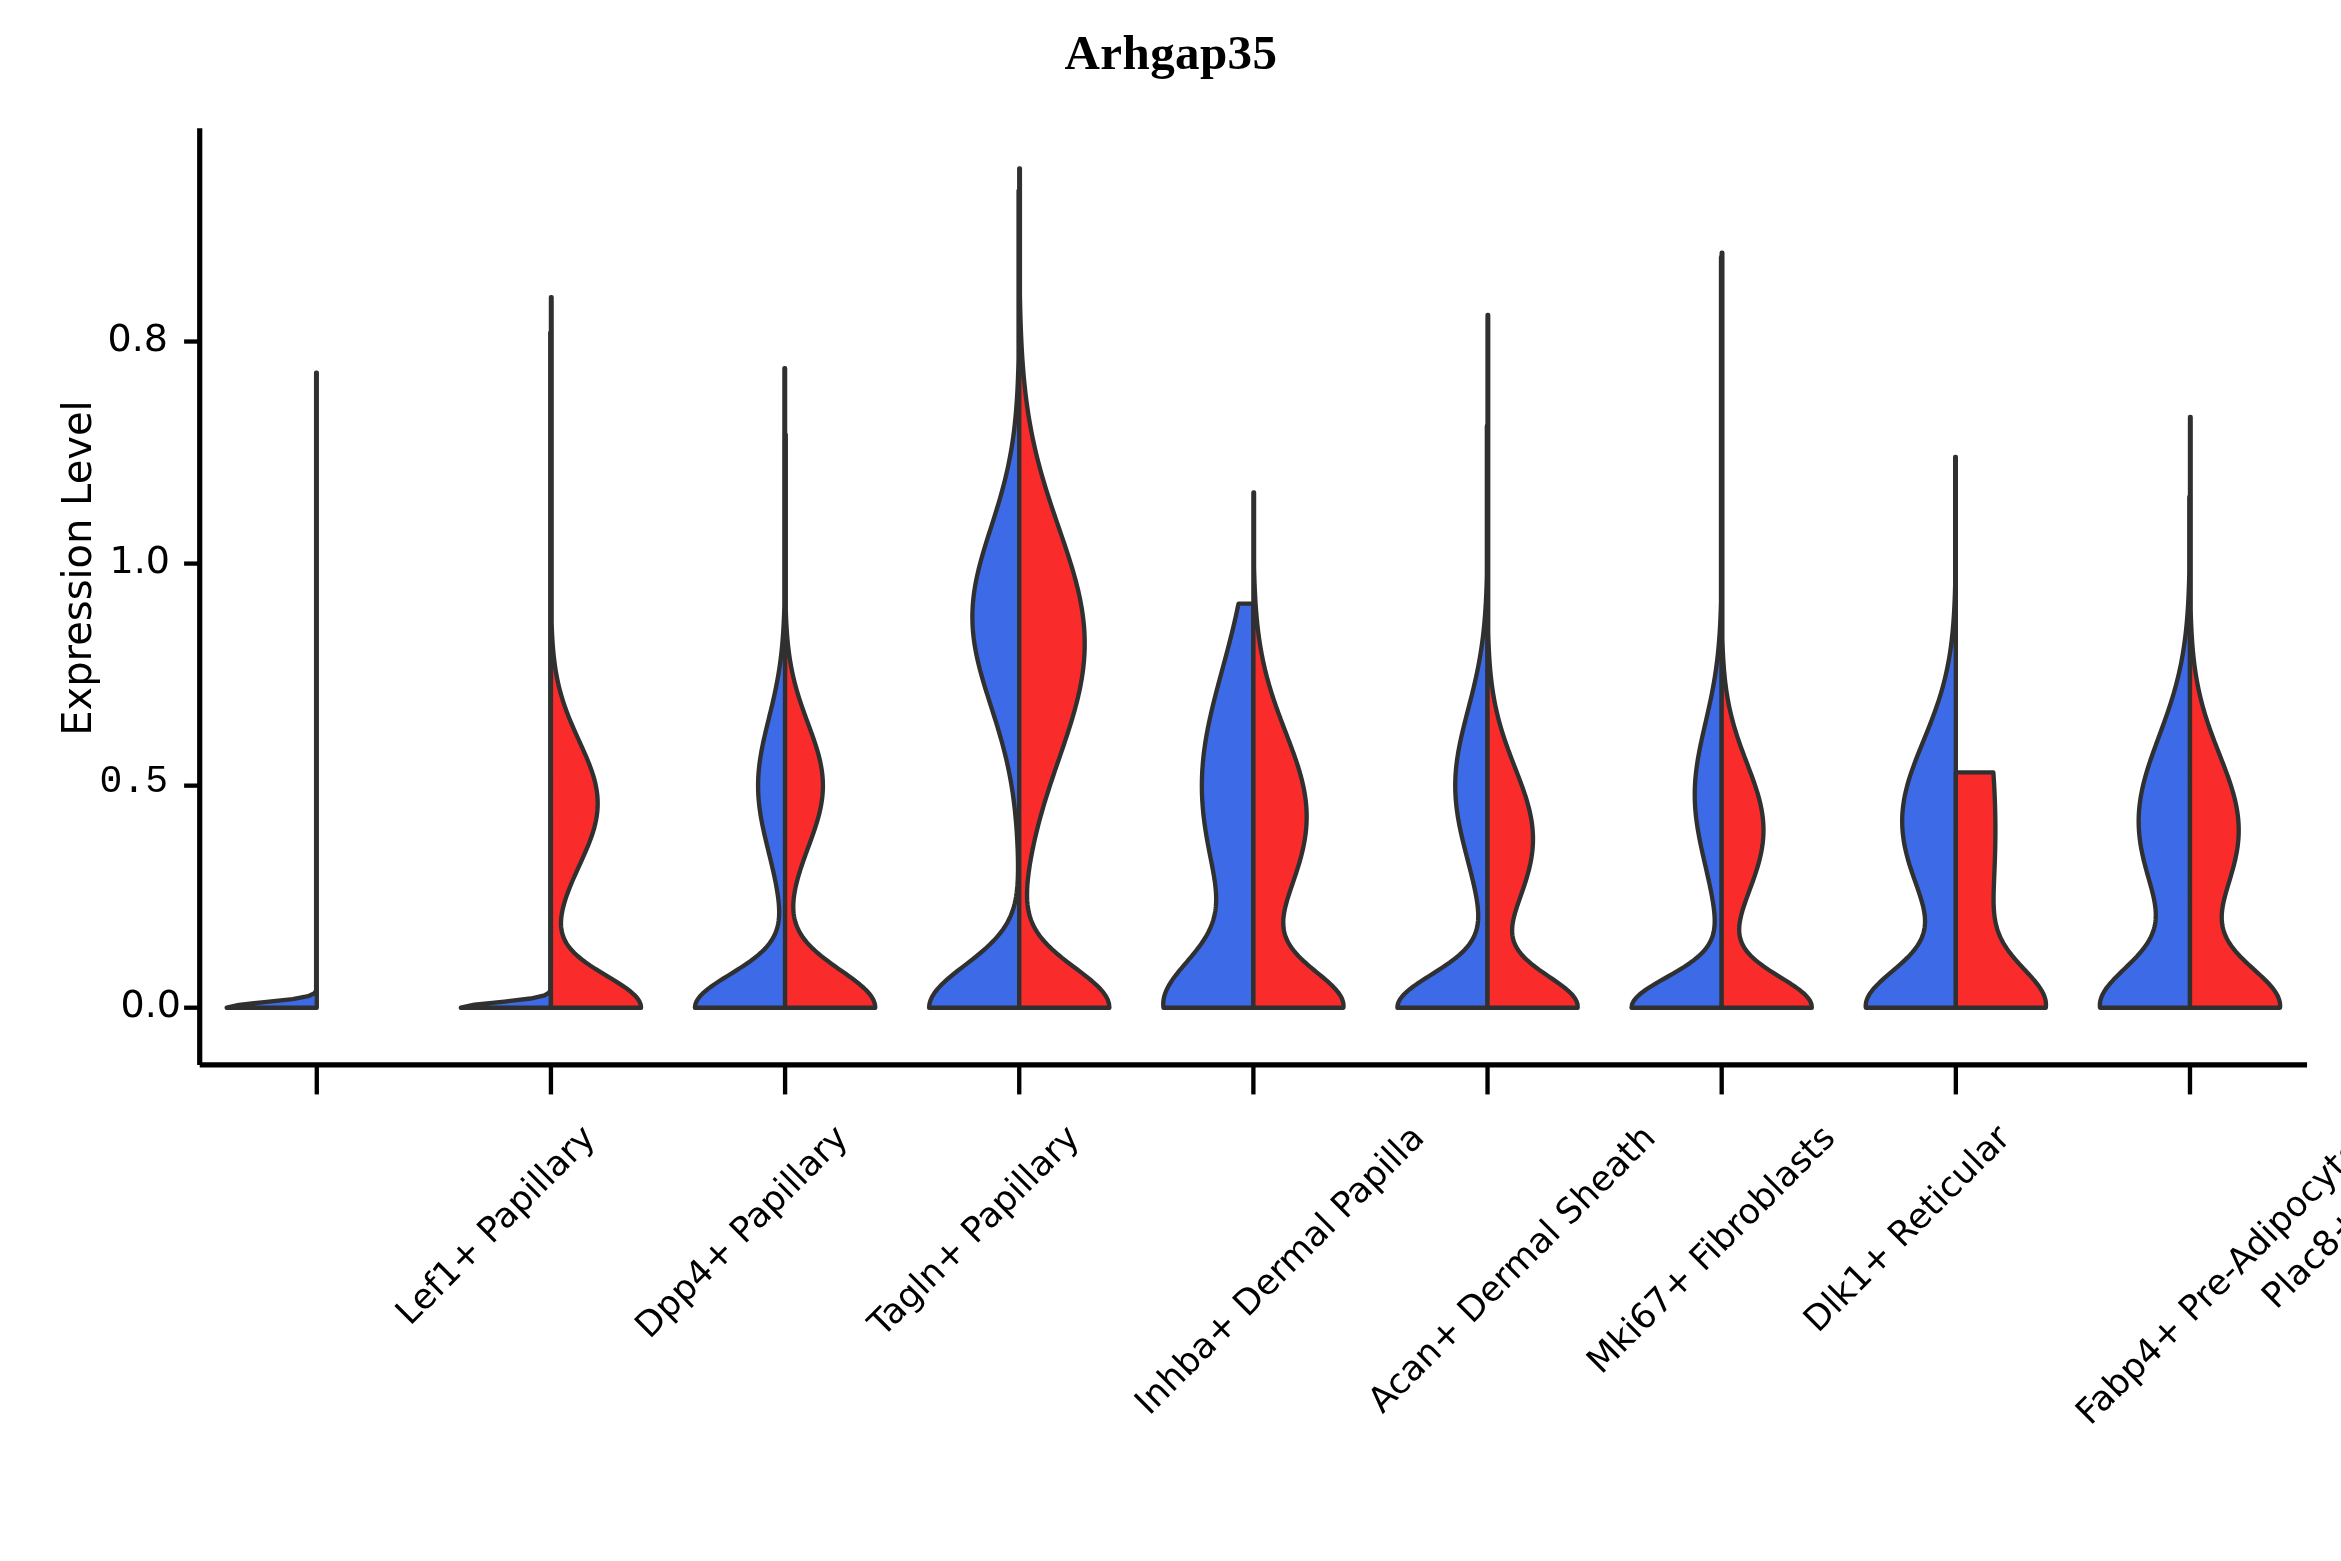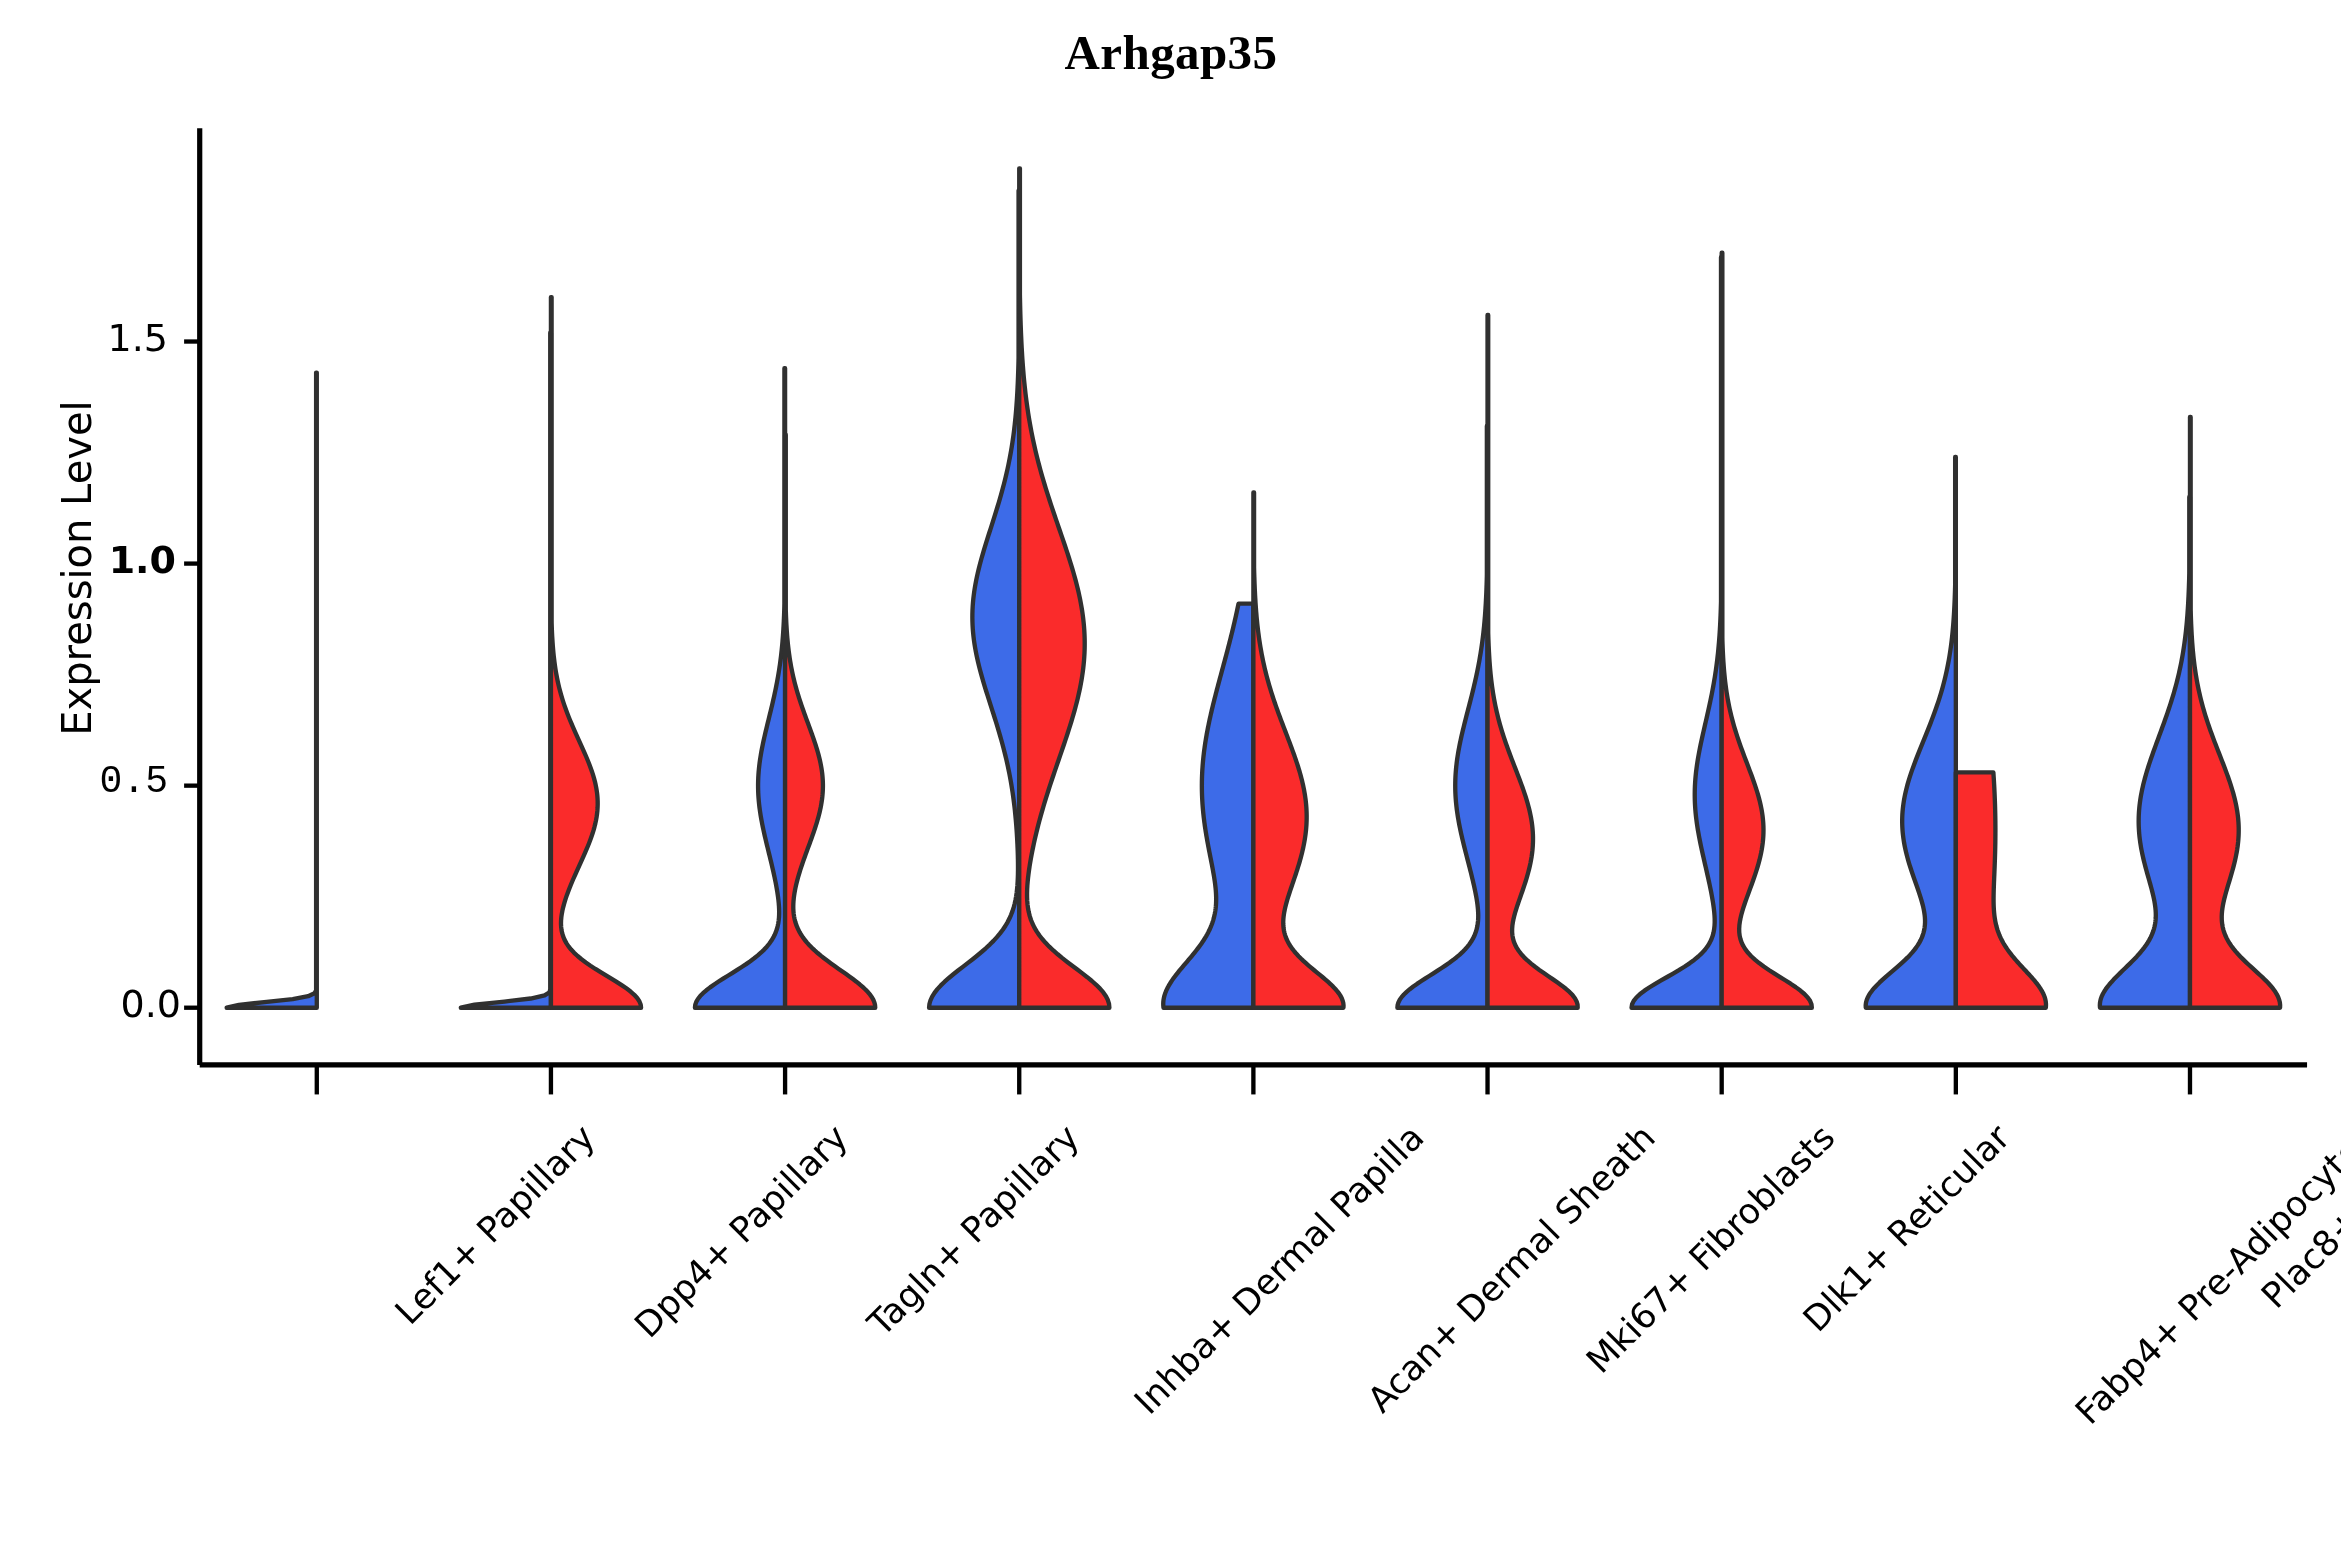--- a/index.html
+++ b/index.html
@@ -126,22 +126,22 @@
         <line x1="1715" y1="1228" x2="1715" y2="1262" stroke="#000000" stroke-width="5"></line>
         <line x1="1985" y1="1228" x2="1985" y2="1262" stroke="#000000" stroke-width="5"></line>
         <line x1="2255" y1="1228" x2="2255" y2="1262" stroke="#000000" stroke-width="5"></line>
         <line x1="2525" y1="1228" x2="2525" y2="1262" stroke="#000000" stroke-width="5"></line>
       </g>
   </svg>
 
   <div id="ytick-layer">
       <div class="ytick-label" style="left: 13px; width: 168px; top: 982px; text-align: right;">0.0</div>
       <div class="ytick-label" style="left: 0px; width: 168px; top: 760px; font-family: Liberation Mono, monospace;">0.5</div>
-      <div class="ytick-label" style="left: 8px; width: 168px; top: 538px; font-weight: bold;">1.0</div>
-      <div class="ytick-label" style="left: 0px; width: 168px; top: 316px;">1.5</div>
+      <div class="ytick-label" style="left: 2px; width: 168px; top: 538px;">1.0</div>
+      <div class="ytick-label" style="left: 0px; width: 168px; top: 316px;">0.8</div>
     </div>
   <div id="xtick-layer">
       <div class="xtick-label" style="left: 310px; top: 1117px;">Lef1+ Papillary</div>
       <div class="xtick-label" style="left: 544px; top: 1117px;">Dpp4+ Papillary</div>
       <div class="xtick-label" style="left: 778px; top: 1117px;">Tagln+ Papillary</div>
       <div class="xtick-label" style="left: 1012px; top: 1117px;">Inhba+ Dermal Papilla</div>
       <div class="xtick-label" style="left: 1246px; top: 1117px;">Acan+ Dermal Sheath</div>
       <div class="xtick-label" style="left: 1481px; top: 1117px;">Mki67+ Fibroblasts</div>
       <div class="xtick-label" style="left: 1715px; top: 1117px;">Dlk1+ Reticular</div>
       <div class="xtick-label" style="left: 1949px; top: 1117px;">Fabp4+ Pre-Adipocytes</div>

